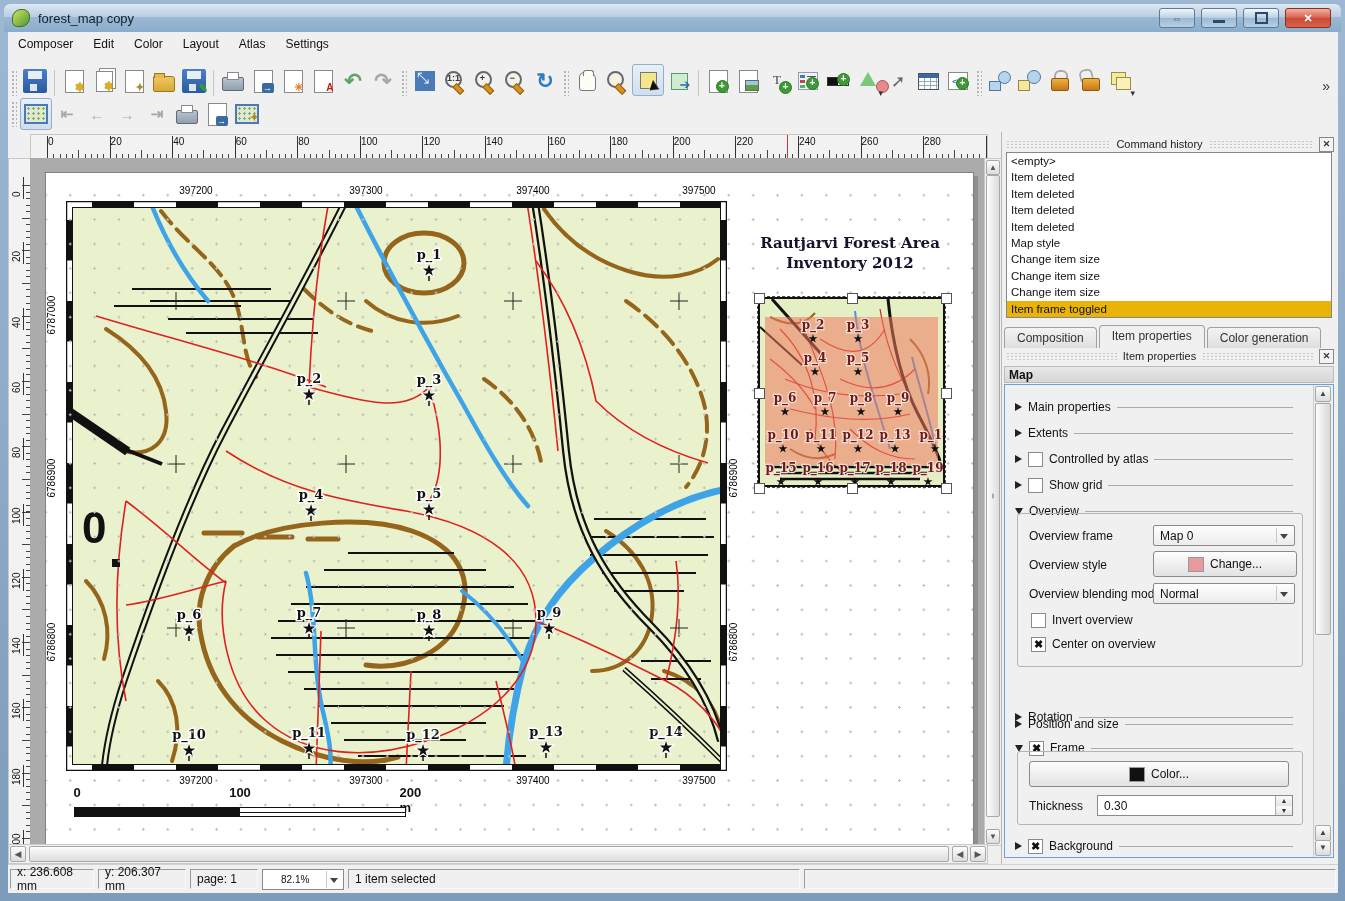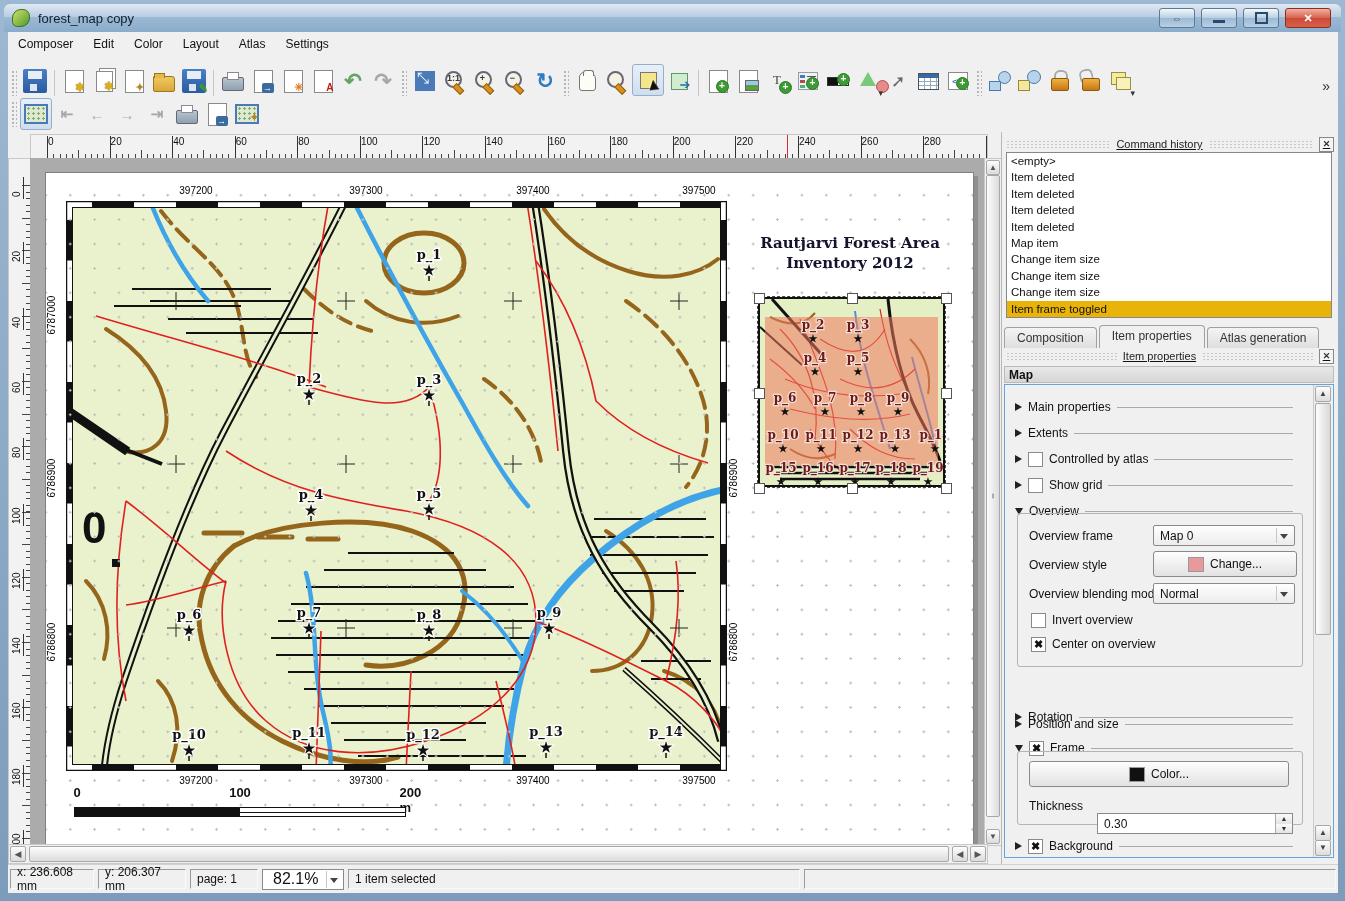--- a/index.html
+++ b/index.html
@@ -133,21 +133,21 @@
   .hscroll{position:absolute;left:0px;bottom:0px;width:978px;height:18px;background:#f0f0f0;border:1px solid #c8c8c8;display:flex;align-items:center;}
   .vscroll{position:absolute;right:0;top:26px;width:16px;height:686px;background:#f0f0f0;border:1px solid #c8c8c8;}
   .scrollthumb{height:14px;background:linear-gradient(#fdfdfd,#dcdcdc);border:1px solid #a8a8a8;border-radius:2px;flex:1;margin:0 2px;
      background:radial-gradient(#aaa 1px,transparent 1.2px) center/4px 4px no-repeat,linear-gradient(#fdfdfd,#dcdcdc);background-size:20px 8px,100% 100%;}
   .sarrow{width:14px;height:14px;display:flex;align-items:center;justify-content:center;font-size:9px;color:#555;
           background:linear-gradient(#fdfdfd,#dcdcdc);border:1px solid #a8a8a8;border-radius:2px;margin:0 1px;}
   .vthumb{position:absolute;left:1px;top:16px;width:12px;height:640px;background:radial-gradient(#aaa 1px,transparent 1.2px) center/4px 4px no-repeat,linear-gradient(90deg,#fdfdfd,#dcdcdc);background-size:8px 20px,100% 100%;border:1px solid #a8a8a8;border-radius:2px;}
   .vsa{position:absolute;left:1px;width:12px;height:13px;text-align:center;font-size:8px;color:#555;background:linear-gradient(#fdfdfd,#dcdcdc);border:1px solid #a8a8a8;border-radius:2px;line-height:13px;}
   
   .dock{position:absolute;right:7px;top:132px;width:336px;height:732px;background:#f0f0f0;border-left:1px solid #b8b8b8;}
-  .docktitle{display:flex;align-items:center;height:16px;padding:0 4px;gap:6px;text-decoration:underline;}
+  .docktitle{display:flex;align-items:center;height:16px;padding:0 4px;gap:6px;}
   .dtdots{flex:1;height:8px;background:radial-gradient(#c6c6c6 1px,transparent 1.2px) 0 0/4px 3px;}
   .dtlabel{font-size:11px;color:#222;}
   .dclose{width:13px;height:13px;border:1px solid #888;background:#f4f4f4;display:flex;align-items:center;justify-content:center;font-size:9px;font-weight:bold;color:#333;}
   .cmdlist{position:absolute;left:4px;right:6px;top:20px;height:164px;background:#fff;border:1px solid #828790;overflow:hidden;font-size:11.5px;}
   .cmdrow{padding:0 4px;height:16.4px;line-height:16.4px;white-space:nowrap;}
   .cmdrow.sel{background:#eab308;}
   .splitdots{position:absolute;left:0;right:0;top:188px;height:6px;background:radial-gradient(#bbb 1px,transparent 1.2px) center/4px 3px no-repeat;background-size:120px 6px;}
   .tabs{position:absolute;left:2px;right:2px;top:194px;height:22px;display:flex;align-items:flex-end;gap:2px;}
   .tab{padding:3px 12px 3px;font-size:12px;background:linear-gradient(#f4f4f4,#dedede);border:1px solid #a0a0a0;border-bottom:none;border-radius:4px 4px 0 0;color:#333;}
   .tab.active{background:#f0f0f0;padding-bottom:5px;font-weight:normal;position:relative;z-index:2;}
@@ -171,21 +171,21 @@
   .swatch{width:14px;height:13px;border:1px solid #999;}
   .spin{width:196px;height:21px;background:#fff;border:1px solid #8a8a8a;display:flex;align-items:center;padding-left:6px;box-sizing:border-box;position:relative;font-size:12px;}
   .spinbtns{position:absolute;right:0;top:0;bottom:0;width:16px;border-left:1px solid #aaa;display:flex;flex-direction:column;}
   .spinbtns div{flex:1;display:flex;align-items:center;justify-content:center;font-size:7px;color:#333;background:linear-gradient(#fbfbfb,#e4e4e4);}
   .dockscroll{position:absolute;right:2px;top:0px;bottom:0;width:17px;background:#ececec;border-left:1px solid #ccc;}
   .dsa{position:absolute;left:1px;width:14px;height:14px;background:linear-gradient(#fdfdfd,#dcdcdc);border:1px solid #a8a8a8;border-radius:2px;text-align:center;font-size:8px;line-height:14px;color:#444;}
   .dsthumb{position:absolute;left:1px;top:18px;width:14px;height:230px;background:linear-gradient(90deg,#fdfdfd,#d8d8d8);border:1px solid #a8a8a8;border-radius:2px;}
   
   .statusbar{position:absolute;left:8px;right:7px;bottom:8px;height:28px;background:#f0f0f0;display:flex;align-items:center;gap:4px;padding:0 2px;border-top:1px solid #d0d0d0;}
   .sfield{height:20px;border:1px solid;border-color:#9a9a9a #fafafa #fafafa #9a9a9a;background:#f0f0f0;font-size:12px;display:flex;align-items:center;padding:0 6px;box-sizing:border-box;}
-  .zoomcombo{height:21px;width:82px;background:#fff;border:1px solid #8a8a8a;display:flex;align-items:center;font-size:16px;padding-left:10px;position:relative;box-sizing:border-box;}
+  .zoomcombo{height:21px;width:82px;background:#fff;border:1px solid #8a8a8a;display:flex;align-items:center;font-size:10px;padding-left:18px;position:relative;box-sizing:border-box;}
   .zoomcombo::after{content:"";position:absolute;right:5px;top:8px;border-top:5px solid #444;border-left:4px solid transparent;border-right:4px solid transparent;}
   .zoomcombo::before{content:"";position:absolute;right:16px;top:1px;bottom:1px;width:1px;background:#c8c8c8;}
 </style>
 </head>
 <body>
 
 <div id="app">
 
   <div class="titlebar">
     <div class="appicon"></div>
@@ -735,31 +735,31 @@
       <div class="dtlabel">Command history</div>
       <div class="dtdots"></div>
       <div class="dclose">✕</div>
     </div>
     <div class="cmdlist">
         <div class="cmdrow">&lt;empty&gt;</div>
         <div class="cmdrow">Item deleted</div>
         <div class="cmdrow">Item deleted</div>
         <div class="cmdrow">Item deleted</div>
         <div class="cmdrow">Item deleted</div>
-        <div class="cmdrow">Map item</div>
+        <div class="cmdrow">Map style</div>
         <div class="cmdrow">Change item size</div>
         <div class="cmdrow">Change item size</div>
         <div class="cmdrow">Change item size</div>
         <div class="cmdrow sel">Item frame toggled</div>
       </div>
     <div class="splitdots"></div>
     <div class="tabs">
         <div class="tab">Composition</div>
         <div class="tab active">Item properties</div>
-        <div class="tab">Atlas generation</div>
+        <div class="tab">Color generation</div>
       </div>
 
     <div class="docktitle propshead">
       <div class="dtdots"></div>
       <div class="dtlabel">Item properties</div>
       <div class="dtdots"></div>
       <div class="dclose">✕</div>
     </div>
     <div class="maphdr">Map</div>
 
@@ -844,21 +844,21 @@
       <div class="gbox" style="top:366px;height:72px;"></div>
       <div class="ctl-row" style="top:376px;left:24px;right:44px;text-align:right;">
         <div class="pbtn" style="width:266px;">
           <span class="swatch" style="background:#111;"></span>
           <span>Color...</span>
         </div>
       </div>
       <div class="prow" style="top:412px;left:24px;">
         <span class="plabel">Thickness</span>
       </div>
-      <div class="ctl-row" style="top:428px;left:92px;">
+      <div class="ctl-row" style="top:410px;left:92px;">
         <div class="spin">
           <span>0.30</span>
           <div class="spinbtns">
               <div>▲</div>
               <div>▼</div>
             </div>
         </div>
       </div>
       <div class="prow" style="top:452px;">
         <div class="tri-r"></div>

